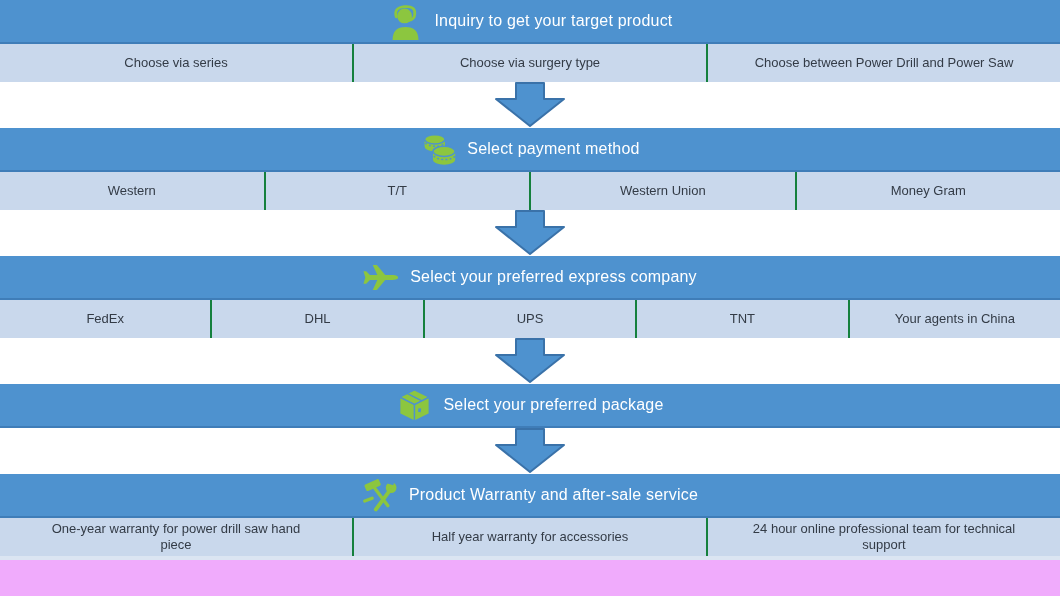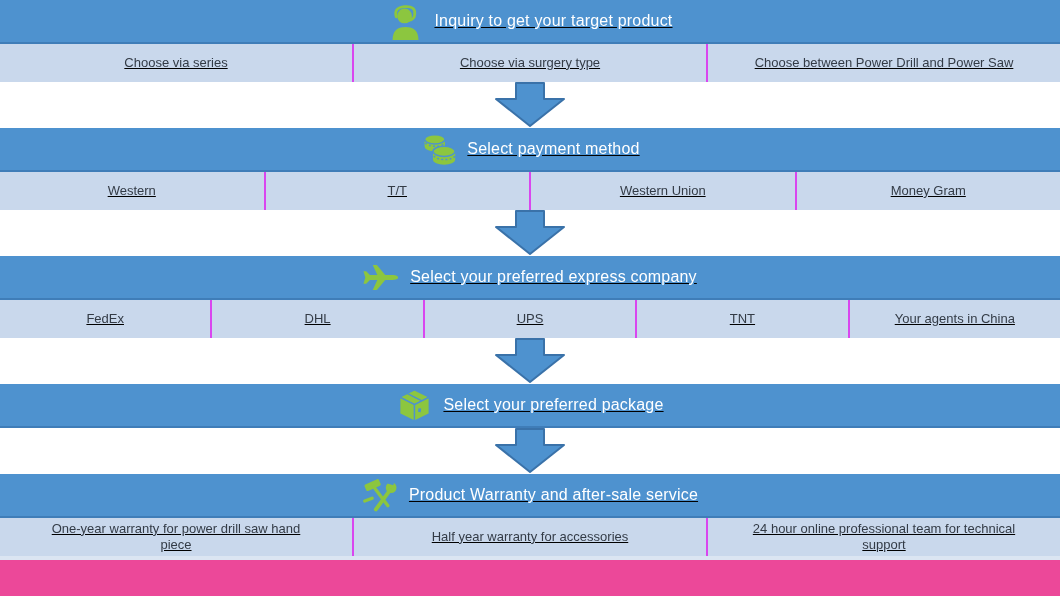--- a/index.html
+++ b/index.html
@@ -1,37 +1,37 @@
 <!DOCTYPE html>
 <html style="--header-blue: #4e92cf; --header-underline: #3f7db8; --row-blue: #c9d8ec; --text-dark: #333b46; --title-white: #ffffff; --bottom-strip: #dbe5f2;"><head>
 <meta charset="utf-8">
 <style>
   html,body{margin:0;padding:0;background:#fff;}
   .canvas{
-    position:relative;width:1060px;height:596px;overflow:hidden;background:#ec4899;
-    font-family:"Liberation Sans",sans-serif;display:flex;flex-direction:column;text-decoration:underline;
+    position:relative;width:1060px;height:596px;overflow:hidden;background:#f0abfc;
+    font-family:"Liberation Sans",sans-serif;display:flex;flex-direction:column;
   }
   .step-header{
     height:44px;box-sizing:border-box;background:var(--header-blue);
     border-bottom:2px solid var(--header-underline);
     display:flex;align-items:center;justify-content:center;gap:10px;flex:0 0 auto;
   }
   .step-title{
     margin:0;color:var(--title-white);font-size:16px;font-weight:400;letter-spacing:.2px;
   }
   .step-icon{width:37px;height:37px;display:flex;align-items:center;justify-content:center;}
   .step-icon svg{width:100%;height:100%;}
   .step-options{
     height:38px;background:var(--row-blue);display:flex;flex:0 0 auto;
   }
   .option-cell{
     flex:1;display:flex;align-items:center;justify-content:center;text-align:center;
     font-size:13px;color:var(--text-dark);padding:0 36px;line-height:1.25;
   }
-  .option-cell + .option-cell{border-left:2px solid #d946ef;}
+  .option-cell + .option-cell{border-left:2px solid #15803d;}
   .arrow-gap{
     height:46px;flex:0 0 auto;display:flex;align-items:flex-start;justify-content:center;
     background:#fff;
   }
   .bottom-strip{height:4px;background:var(--bottom-strip);flex:0 0 auto;}
 </style>
 </head>
 <body>
 
 <div class="canvas" id="flowchart">

